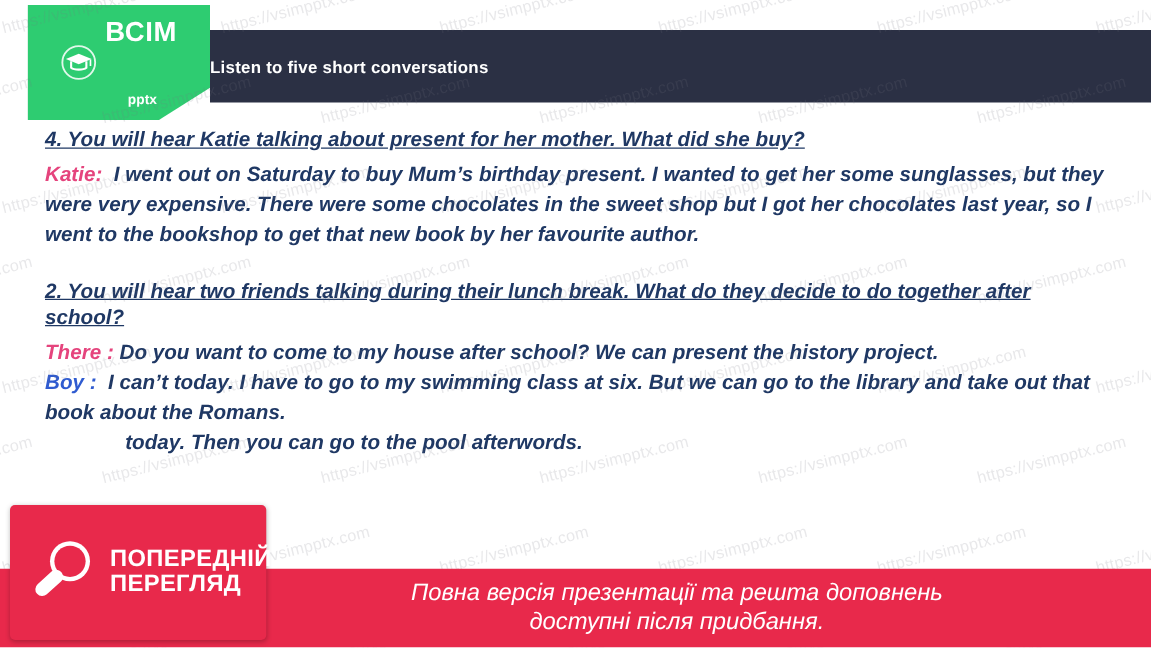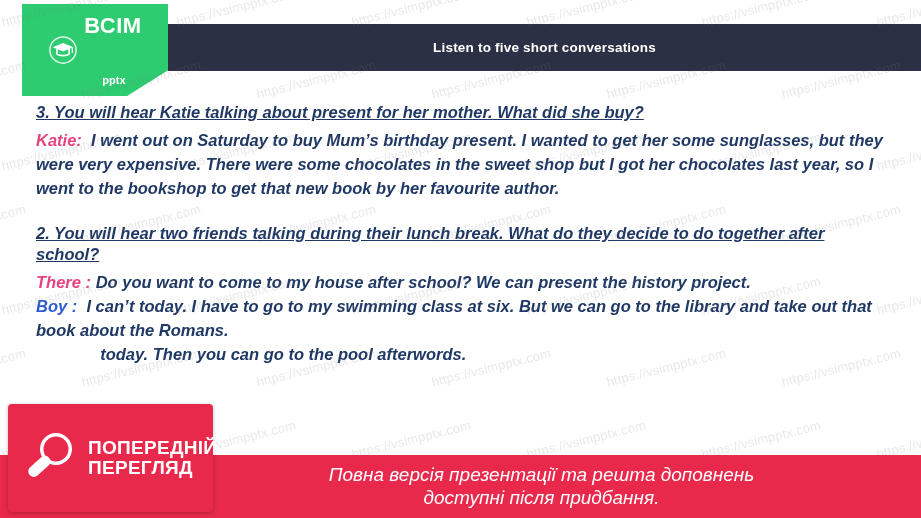--- a/index.html
+++ b/index.html
@@ -29,23 +29,23 @@
   }
 
   
   .slide{
     position:absolute;inset:0;
     background:#ffffff;
   }
   .top-bar{
     position:absolute;
     left:168px;top:24px;
-    width:753px;height:47px;
+    width:753px;height:58px;
     background:#2b3044;
-    display:flex;align-items:center;justify-content:center;
+    display:flex;align-items:center;justify-content:flex-start;
     z-index:5;
   }
   .top-bar-title{
     color:#ffffff;
     font-size:13.5px;
     font-weight:bold;
     letter-spacing:.2px;
   }
 
   
@@ -175,21 +175,21 @@
       <span class="logo-text">
         <span class="logo-name">ВСІМ</span>
         <span class="logo-sub">pptx</span>
       </span>
     </div>
   </div>
 
   <div class="content">
 
     <div>
-      <div class="q-line">3. You will hear Katie talking about present for her mother. What did she buy?</div>
+      <div class="q-line">4. You will hear Katie talking about present for her mother. What did she buy?</div>
       <p class="dlg">
         <span class="spk-pink">Katie</span><span class="spk-pink">:</span>&nbsp;
         <span>I went out on Saturday to buy Mum’s birthday present. I wanted to get her some sunglasses, but they were very expensive. There were some chocolates in the sweet shop but I got her  chocolates last year, so I went to the bookshop to get that new book by her favourite author.</span>
       </p>
     </div>
 
     <div class="block-gap"></div>
 
     <div>
       <div class="q-line">2. You will hear two friends talking during their lunch break. What do they decide to do together after school?</div>

